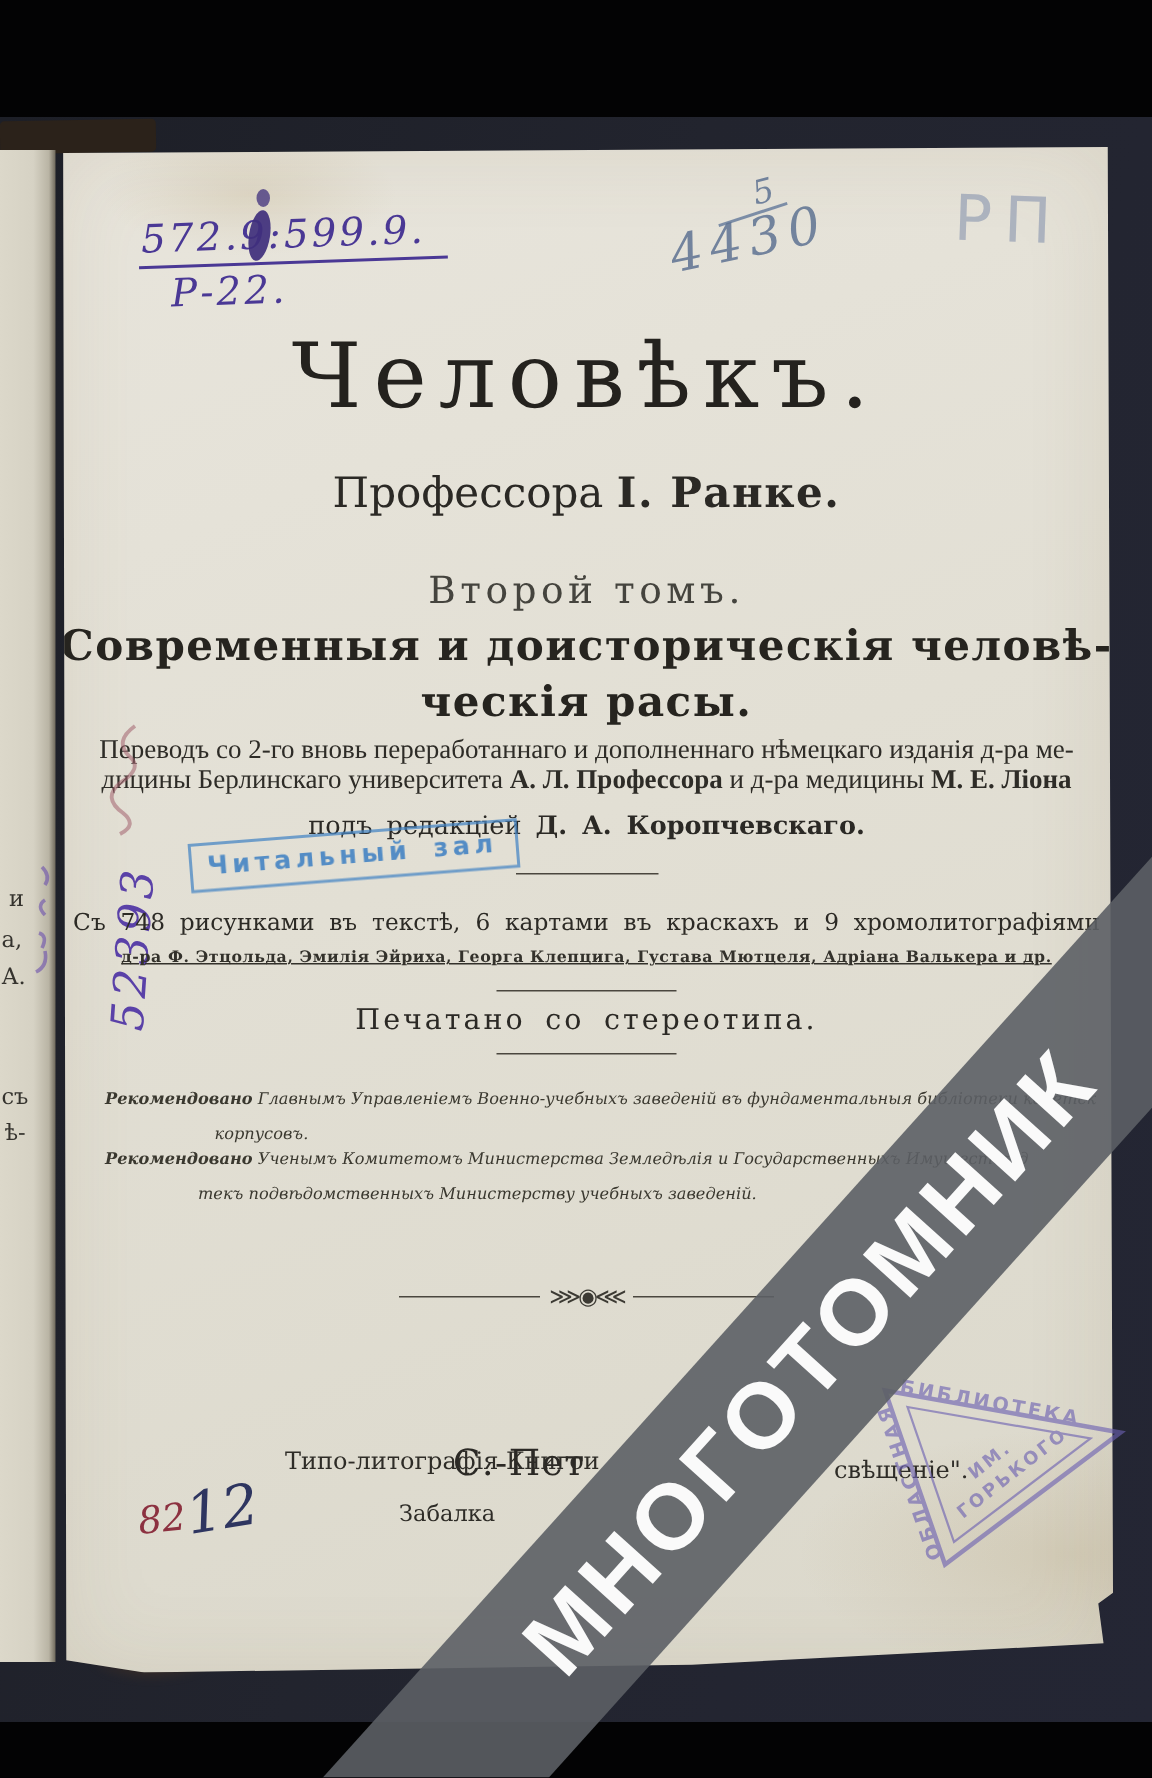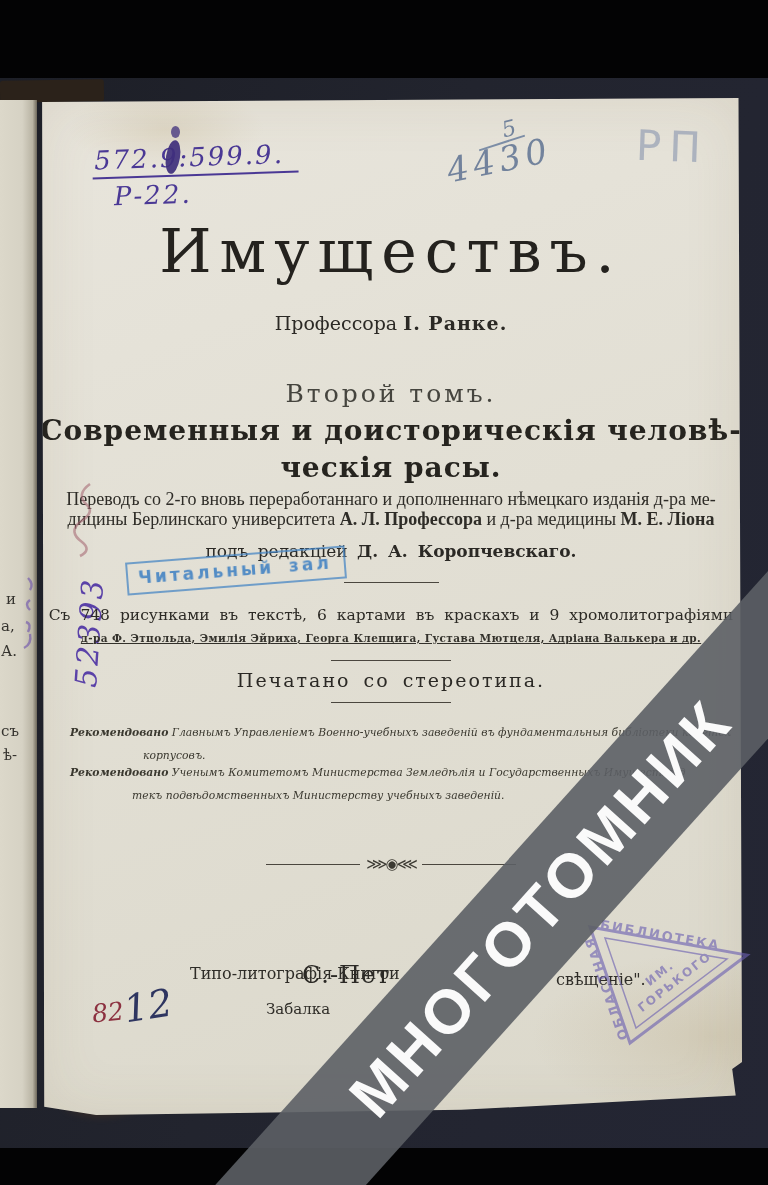--- a/index.html
+++ b/index.html
@@ -24,21 +24,21 @@
           radial-gradient(ellipse 260px 120px at 96% 92%,rgba(166,142,92,.20),rgba(0,0,0,0) 70%),
           linear-gradient(160deg,#e8e5dc 0%,#e2dfd4 45%,#dbd8cb 100%);
         box-shadow:0 0 20px rgba(0,0,0,.65), inset 0 0 60px rgba(120,100,60,.12);
         clip-path:polygon(0.3% 0.4%,99.5% 0%,100% 94.5%,98.6% 95.2%,99.1% 97.8%,60% 99.2%,8% 99.7%,0.6% 98.9%);}
 
   .abs{position:absolute;}
   .center{left:0;width:100%;text-align:center;}
 
   
   .title{font-size:60px;letter-spacing:8px;color:#24221e;}
-  .author{font-size:19px;color:#2b2925;text-align:center;}
+  .author{font-size:28px;color:#2b2925;text-align:center;}
   .author b{letter-spacing:1px;}
   .volume{font-size:25px;letter-spacing:3px;color:#45443e;}
   .subtitle{font-size:28px;font-weight:bold;color:#26241f;letter-spacing:1px;}
   .trans{font-size:18px;line-height:20px;color:#2e2c27;font-family:Liberation Serif, serif;}
   .editor{font-size:17px;word-spacing:4px;color:#2b2925;}
   .illus{font-size:15.5px;word-spacing:5px;color:#2c2a25;}
   .illus-small{font-size:10.5px;font-weight:bold;letter-spacing:.4px;color:#33312b;text-decoration:underline;}
   .stereo{font-size:19px;letter-spacing:2px;word-spacing:5px;color:#2b2925;}
   .rule{border-top:1.5px solid #4a463e;height:0;}
   .rec{font-size:10.8px;font-style:italic;color:#3a382f;white-space:nowrap;}
@@ -106,21 +106,21 @@
     </div>
     <div class="blot" style="left:126px;top:42px;width:14px;height:34px;transform:rotate(9deg)"></div>
     <div class="blot" style="left:131px;top:28px;width:9px;height:12px;opacity:.75"></div>
     <div class="abs hw call" style="left:74px;top:82px">Р-22.</div>
 
     <div class="abs hw pencil frac-top" style="left:462px;top:18px">5</div>
     <div class="abs frac-line" style="left:438px;top:44px"></div>
     <div class="abs hw pencil frac-num" style="left:406px;top:42px">4430</div>
     <div class="abs corner-mark" style="left:596px;top:24px">РП</div>
 
-    <div class="abs center title" style="top:118px">Имуществъ.</div>
+    <div class="abs center title" style="top:118px">Человѣкъ.</div>
     <div class="abs center author" style="top:214px"><span>Профессора </span><b>I. Ранке.</b></div>
     <div class="abs center volume" style="top:281px">Второй томъ.</div>
     <div class="abs center subtitle" style="top:316px">Современныя и доисторическія человѣ-</div>
     <div class="abs center subtitle" style="top:353px">ческія расы.</div>
 
     <div class="abs center trans" style="top:391px">
       <span>Переводъ со 2-го вновь переработаннаго и дополненнаго нѣмецкаго изданія д-ра ме-</span><br>
       <span>дицины Берлинскаго университета </span><b>А. Л. Профессора</b><span> и д-ра медицины </span><b>М. Е. Ліона</b>
     </div>
 

